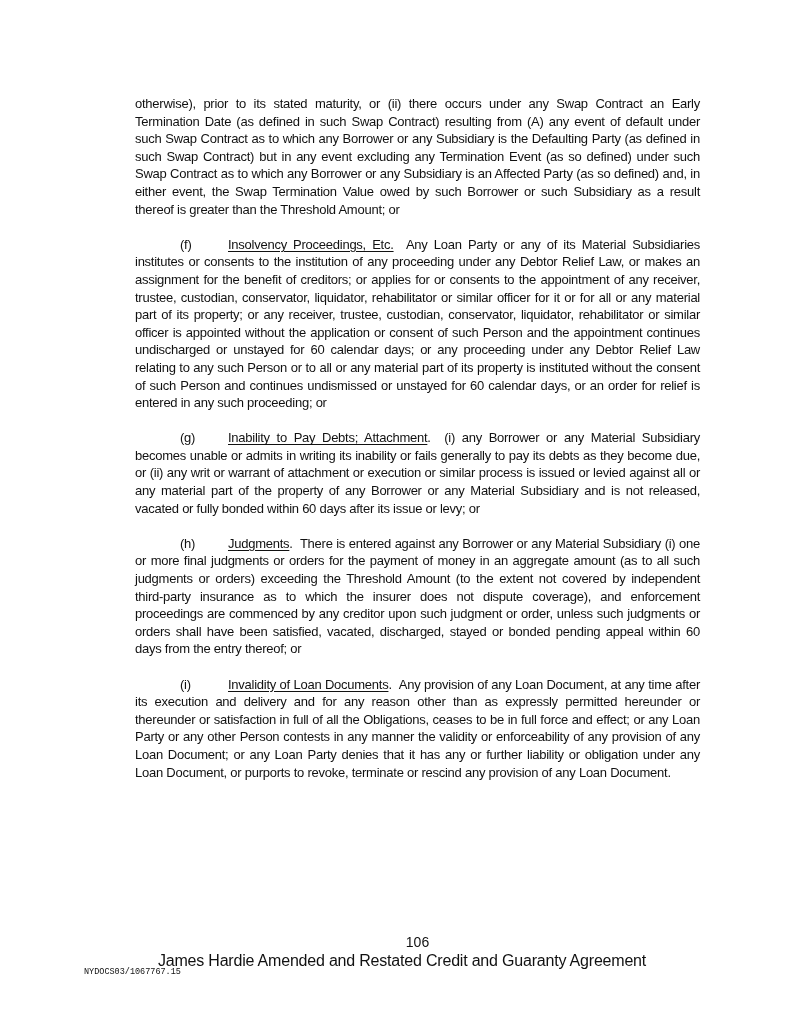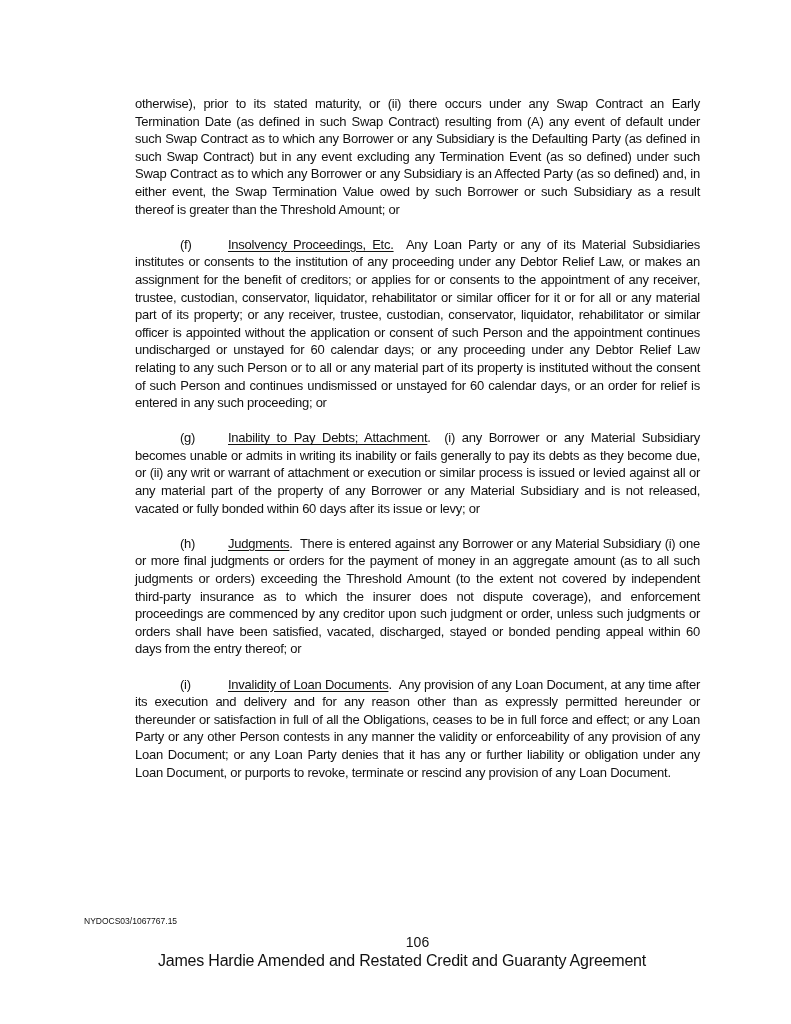--- a/index.html
+++ b/index.html
@@ -17,22 +17,22 @@
     position: absolute; top: 934px; left: 16px; width: 791px; text-align: center;
     font-family: "Liberation Sans", sans-serif; font-size: 14px; color: #111;
     padding-left: 12px; box-sizing: border-box;
   }
   .footer-title {
     position: absolute; top: 952px; left: 0; width: 791px; text-align: center;
     font-family: "Liberation Sans", sans-serif; font-size: 16px; color: #111;
     padding-left: 13px; box-sizing: border-box; letter-spacing: -0.2px;
   }
   .footer-docid {
-    position: absolute; top: 916px; left: 84px;
-    font-family: Liberation Sans, sans-serif; font-size: 8.5px; color: #111;
+    position: absolute; top: 967px; left: 84px;
+    font-family: Liberation Mono, monospace; font-size: 8.5px; color: #111;
   }
 </style>
 </head>
 <body>
 
 <div class="page">
   <p class="para">otherwise), prior to its stated maturity, or (ii) there occurs under any Swap Contract an Early Termination Date (as defined in such Swap Contract) resulting from (A) any event of default under such Swap Contract as to which any Borrower or any Subsidiary is the Defaulting Party (as defined in such Swap Contract) but in any event excluding any Termination Event (as so defined) under such Swap Contract as to which any Borrower or any Subsidiary is an Affected Party (as so defined) and, in either event, the Swap Termination Value owed by such Borrower or such Subsidiary as a result thereof is greater than the Threshold Amount; or</p>
 
   <p class="para">
     <span class="num">(f)</span><span class="heading">Insolvency Proceedings, Etc.</span><span>&nbsp;&nbsp;</span><span>Any Loan Party or any of its Material Subsidiaries institutes or consents to the institution of any proceeding under any Debtor Relief Law, or makes an assignment for the benefit of creditors; or applies for or consents to the appointment of any receiver, trustee, custodian, conservator, liquidator, rehabilitator or similar officer for it or for all or any material part of its property; or any receiver, trustee, custodian, conservator, liquidator, rehabilitator or similar officer is appointed without the application or consent of such Person and the appointment continues undischarged or unstayed for 60 calendar days; or any proceeding under any Debtor Relief Law relating to any such Person or to all or any material part of its property is instituted without the consent of such Person and continues undismissed or unstayed for 60 calendar days, or an order for relief is entered in any such proceeding; or</span>

